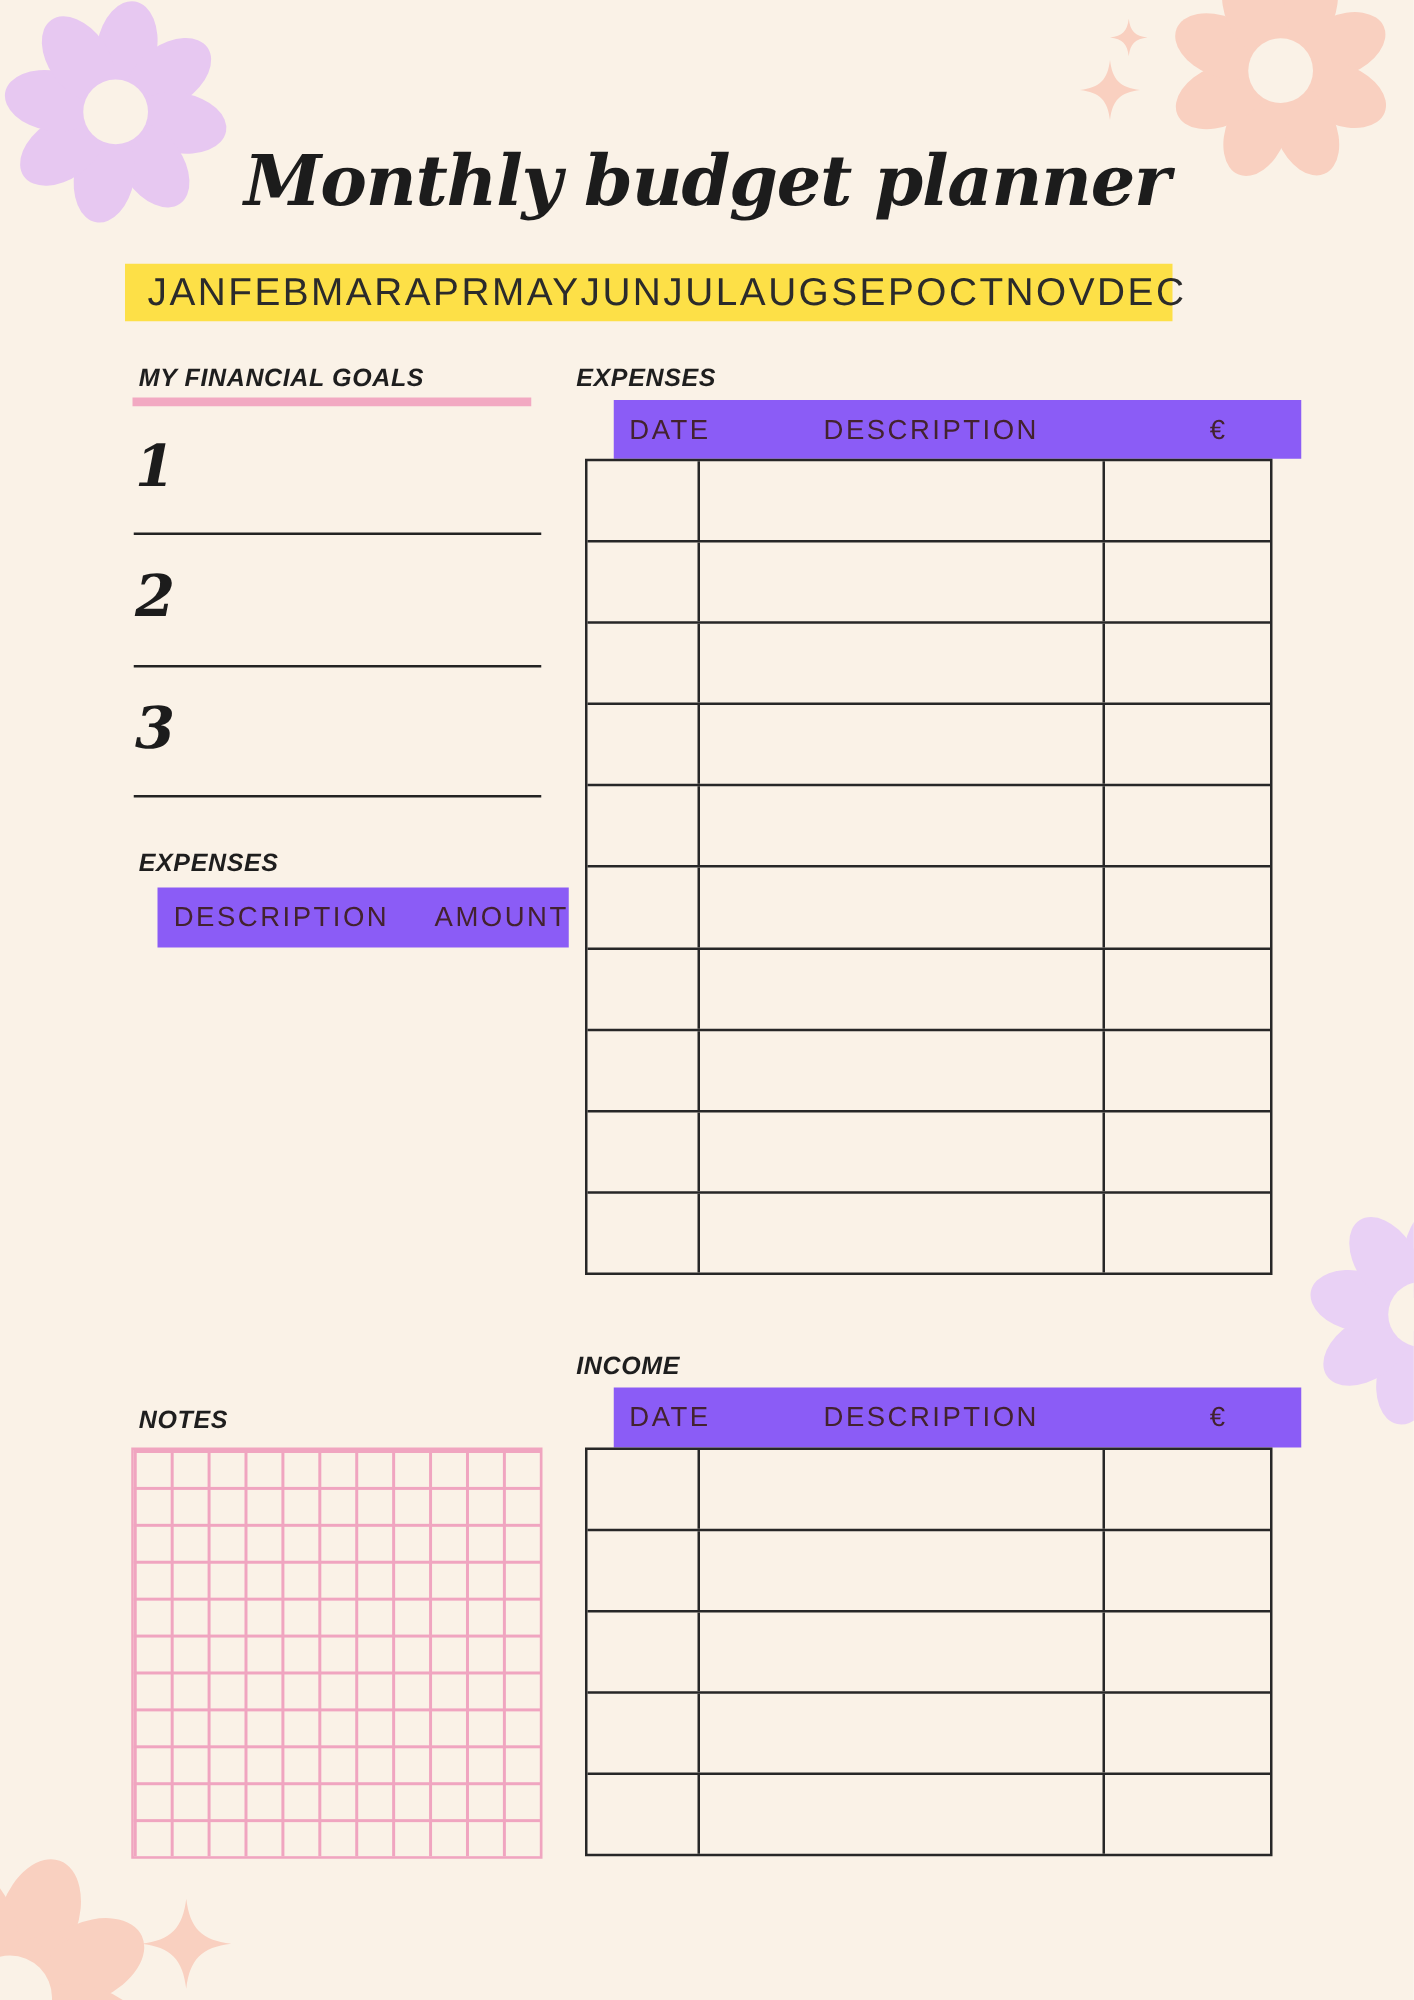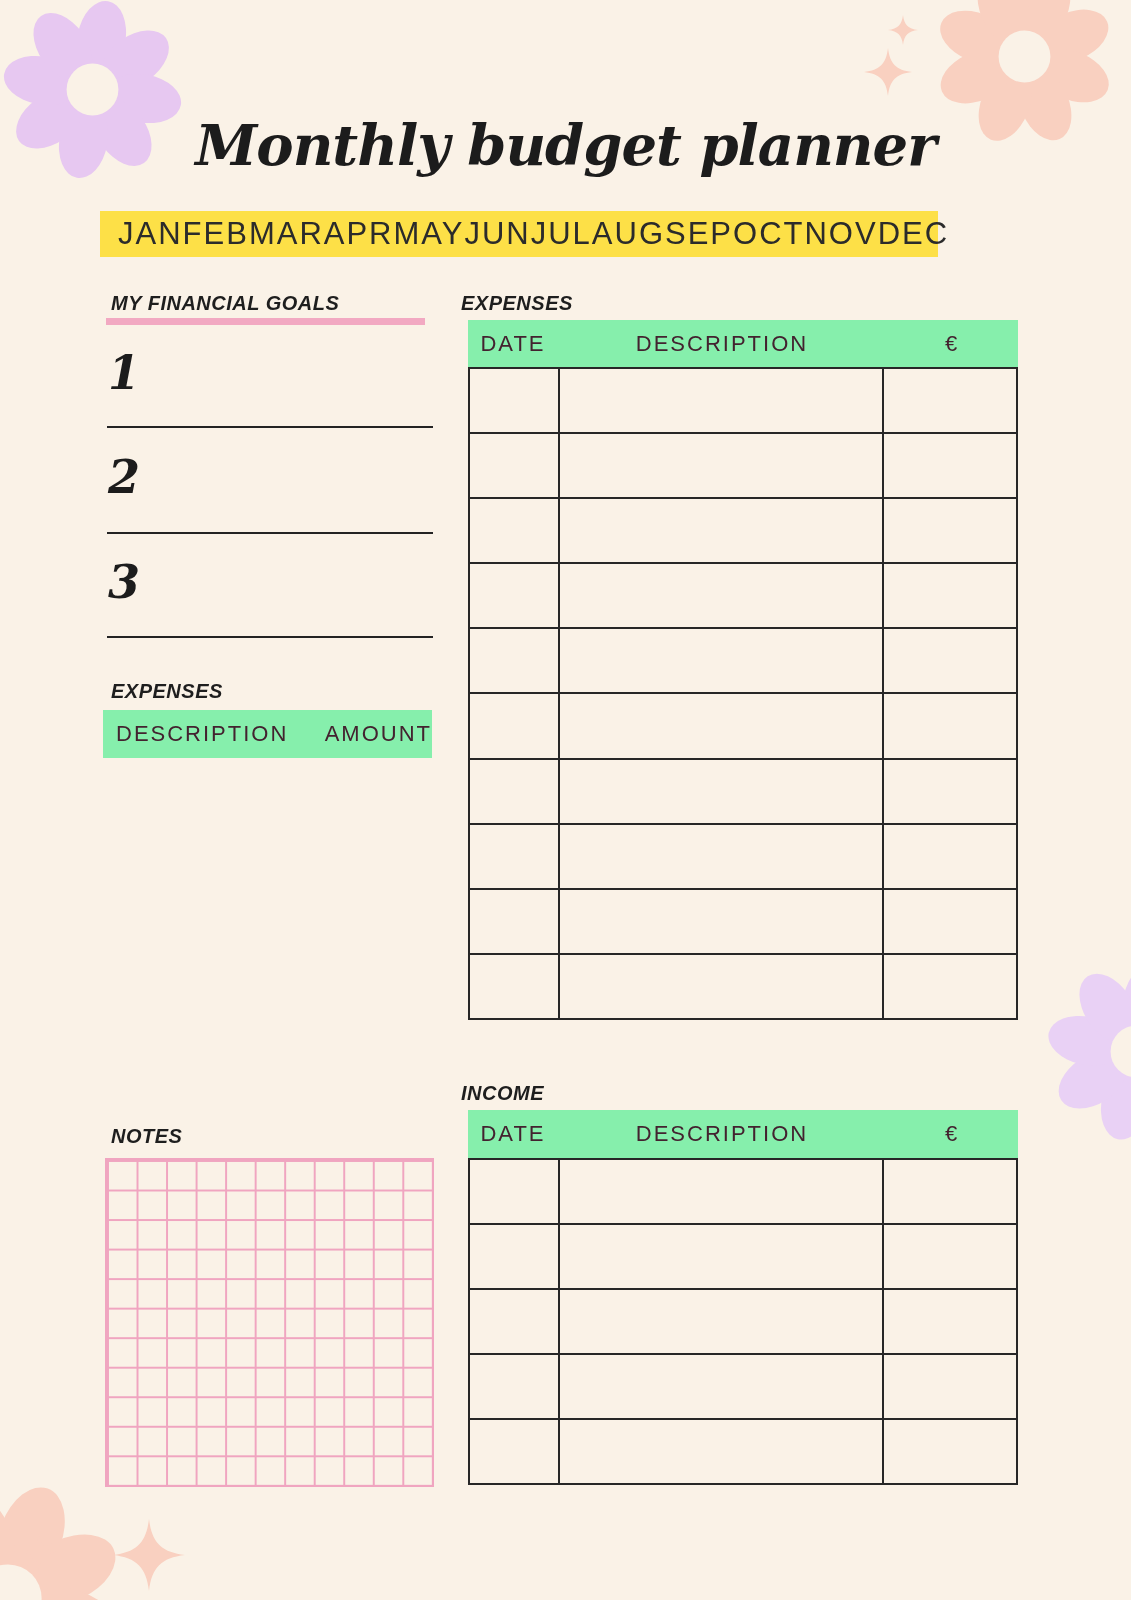--- a/index.html
+++ b/index.html
@@ -50,23 +50,24 @@
     position:absolute;left:108px;
     font-family:"DejaVu Serif",serif;font-weight:bold;font-style:italic;
     font-size:46px;line-height:1;color:#1c1c1c;
   }
   .goal-line{
     position:absolute;left:107px;width:326px;height:2px;background:#232323;
   }
 
   
   .pink-head{
-    position:absolute;background:#86efac;
+    position:absolute;background:#8b5cf6;
     display:flex;align-items:center;box-sizing:border-box;
     color:#43222f;
+    margin-left:23px;
   }
   .pink-head .lbl{font-size:22px;letter-spacing:2px;}
 
   
   .etable{
     position:absolute;left:468px;width:550px;
     display:flex;flex-direction:column;
     border:2px solid #272727;box-sizing:border-box;
   }
   .t-row{flex:1;display:flex;border-bottom:2px solid #272727;}

